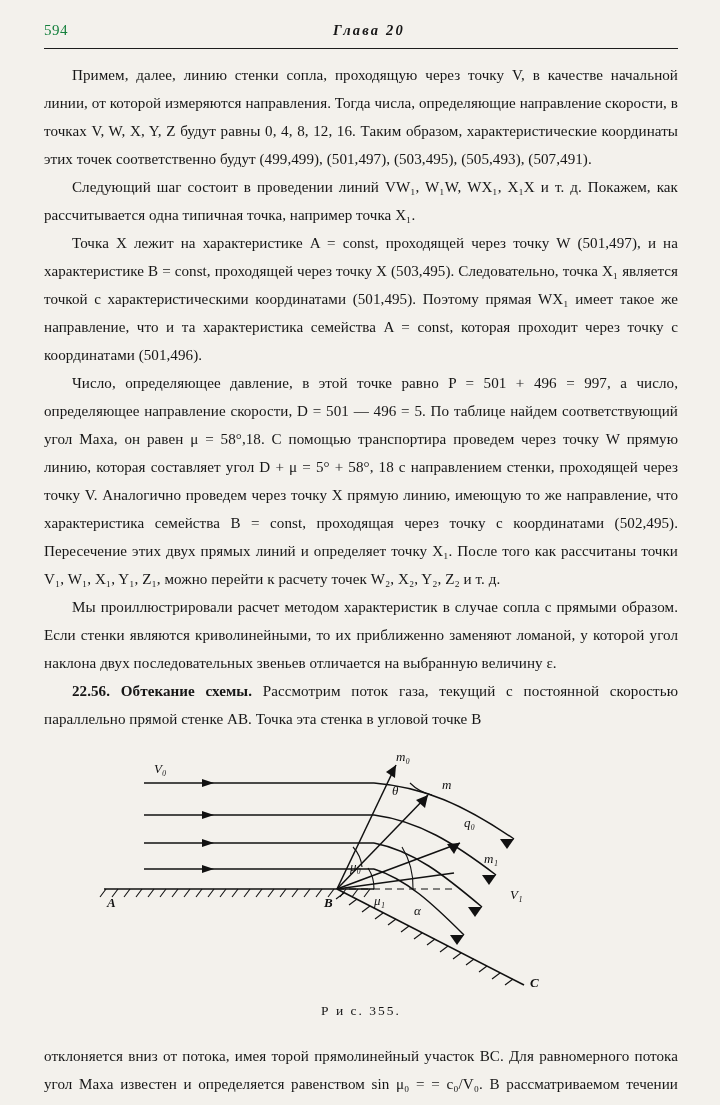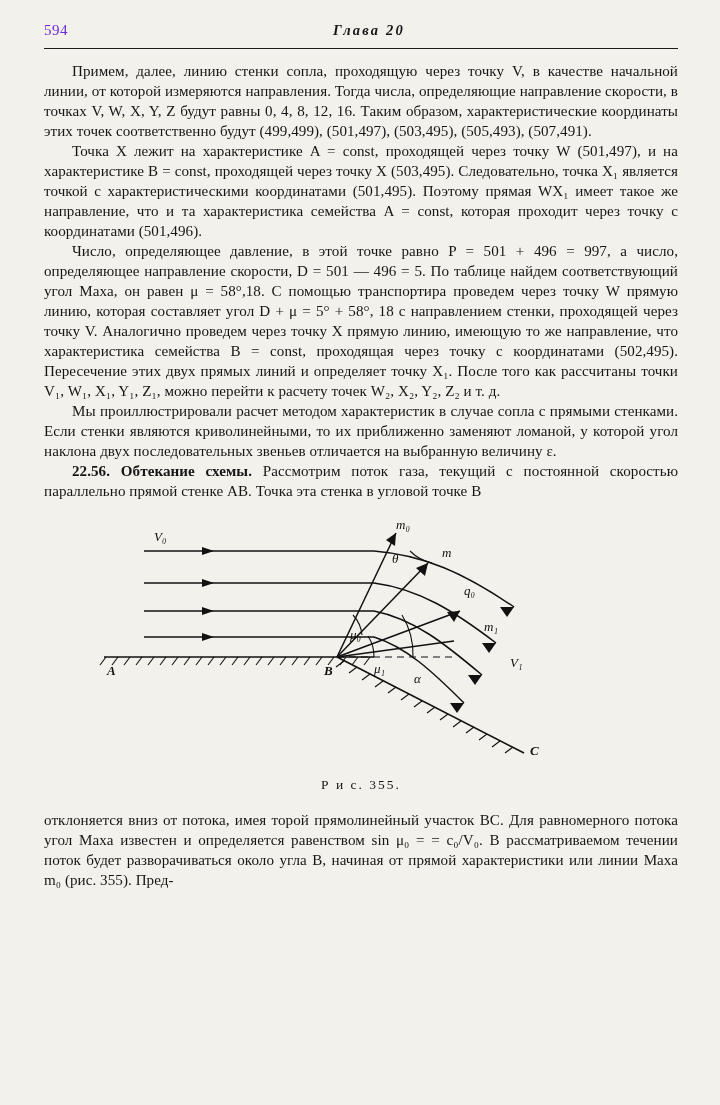--- a/index.html
+++ b/index.html
@@ -29,41 +29,41 @@
   .header-row {
     display: flex;
     align-items: baseline;
     justify-content: flex-start;
     position: relative;
     height: 22px;
   }
   .folio {
     font-size: 15px;
     letter-spacing: 0.5px;
-    color: #6d28d9;
+    color: #15803d;
   }
   .running-title {
     position: absolute;
     left: 16px;
     right: 0;
     text-align: center;
     font-size: 14.5px;
     font-style: italic;
     font-weight: bold;
     letter-spacing: 2.2px;
   }
   .rule {
     border: 0;
     border-top: 1.6px solid #1d1d1d;
     margin: 4px 0 12px 0;
   }
   p.para {
     margin: 0;
     font-size: 15.1px;
-    line-height: 20px;
+    line-height: 28px;
     text-align: justify;
     text-indent: 28px;
     hyphens: manual;
     letter-spacing: 0.05px;
   }
   p.para.noindent {
     text-indent: 0;
     margin-top: 27px;
   }
   .sec-head {
@@ -74,21 +74,21 @@
   }
   .fig-wrap {
     margin-top: 14px;
     position: relative;
     height: 268px;
   }
   .fig-caption {
     text-align: center;
     font-size: 13.5px;
     letter-spacing: 2px;
-    margin-top: 8px;
+    margin-top: 2px;
   }
   .bottom-block {
     margin-top: 10px;
   }
   svg text {
     font-family: "Liberation Serif", serif;
     font-style: italic;
     font-size: 13px;
     fill: #111;
   }
@@ -102,23 +102,24 @@
 <div class="page">
   <div class="content">
 
     <div class="header-row">
       <span class="folio">594</span>
       <span class="running-title">Глава 20</span>
     </div>
     <hr class="rule">
 
     <p class="para">Примем, далее, линию стенки сопла, проходящую через точку V, в качестве начальной линии, от которой измеряются направления. Тогда числа, определяющие направление скорости, в точках V, W, X, Y, Z будут равны 0, 4, 8, 12, 16. Таким образом, характеристические координаты этих точек соответственно будут (499,499), (501,497), (503,495), (505,493), (507,491).</p>
+    <p class="para">Следующий шаг состоит в проведении линий VW₁, W₁W, WX₁, X₁X и т. д. Покажем, как рассчитывается одна типичная точка, например точка X₁.</p>
     <p class="para">Точка X лежит на характеристике A = const, проходящей через точку W (501,497), и на характеристике B = const, проходящей через точку X (503,495). Следовательно, точка X₁ является точкой с характеристическими координатами (501,495). Поэтому прямая WX₁ имеет такое же направление, что и та характеристика семейства A = const, которая проходит через точку с координатами (501,496).</p>
     <p class="para">Число, определяющее давление, в этой точке равно P = 501 + 496 = 997, а число, определяющее направление скорости, D = 501 — 496 = 5. По таблице найдем соответствующий угол Маха, он равен μ = 58°,18. С помощью транспортира проведем через точку W прямую линию, которая составляет угол D + μ = 5° + 58°, 18 с направлением стенки, проходящей через точку V. Аналогично проведем через точку X прямую линию, имеющую то же направление, что характеристика семейства B = const, проходящая через точку с координатами (502,495). Пересечение этих двух прямых линий и определяет точку X₁. После того как рассчитаны точки V₁, W₁, X₁, Y₁, Z₁, можно перейти к расчету точек W₂, X₂, Y₂, Z₂ и т. д.</p>
-    <p class="para">Мы проиллюстрировали расчет методом характеристик в случае сопла с прямыми стенками. Если стенки являются криволинейными, то их приближенно заменяют ломаной, у которой угол наклона двух последовательных звеньев отличается на выбранную величину ε.</p>
+    <p class="para">Мы проиллюстрировали расчет методом характеристик в случае сопла с прямыми образом. Если стенки являются криволинейными, то их приближенно заменяют ломаной, у которой угол наклона двух последовательных звеньев отличается на выбранную величину ε.</p>
 
     <p class="para sec-head"><span class="sec-num">22.56.</span> <span class="sec-num">Обтекание схемы.</span><span> Рассмотрим поток газа, текущий с постоянной скоростью параллельно прямой стенке AB. Точка эта стенка в угловой точке B</span></p>
 
     <div class="fig-wrap">
       <svg width="634" height="250" viewBox="0 0 634 250">
         <g stroke="#111" fill="none" stroke-width="1.5">
 
           <line x1="100" y1="36" x2="330" y2="36"></line>
           <line x1="100" y1="68" x2="330" y2="68"></line>
           <line x1="100" y1="96" x2="330" y2="96"></line>

